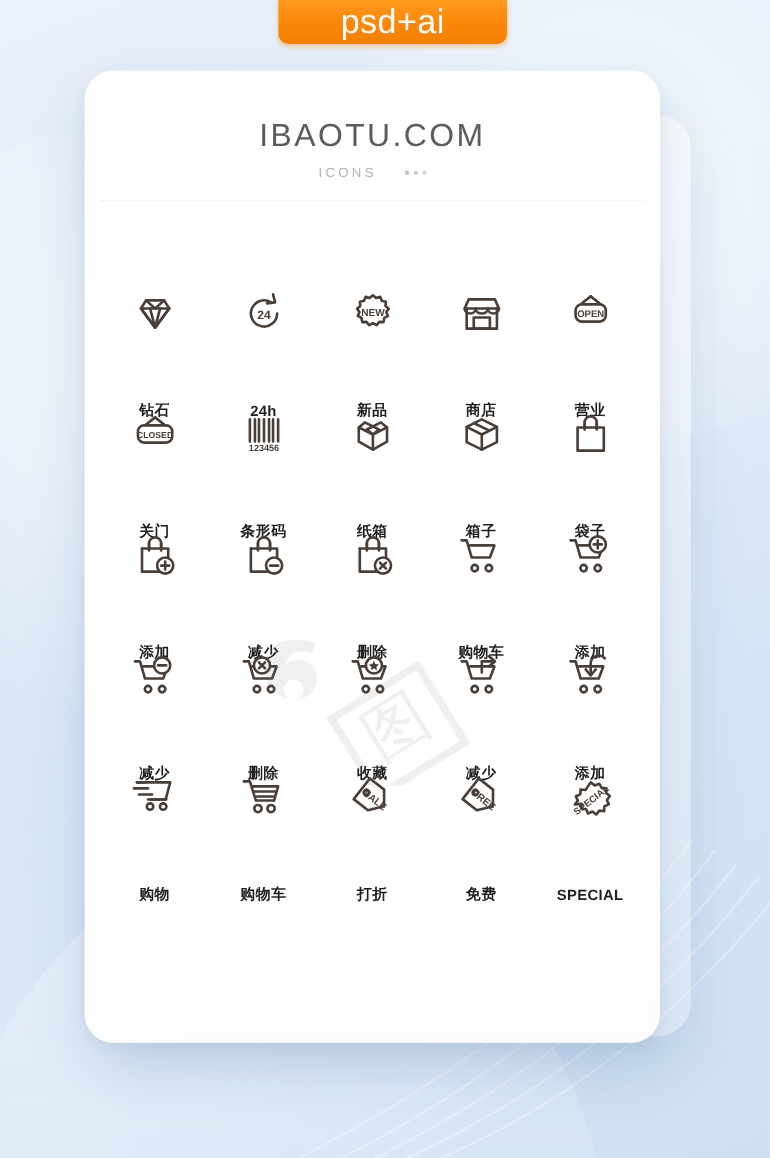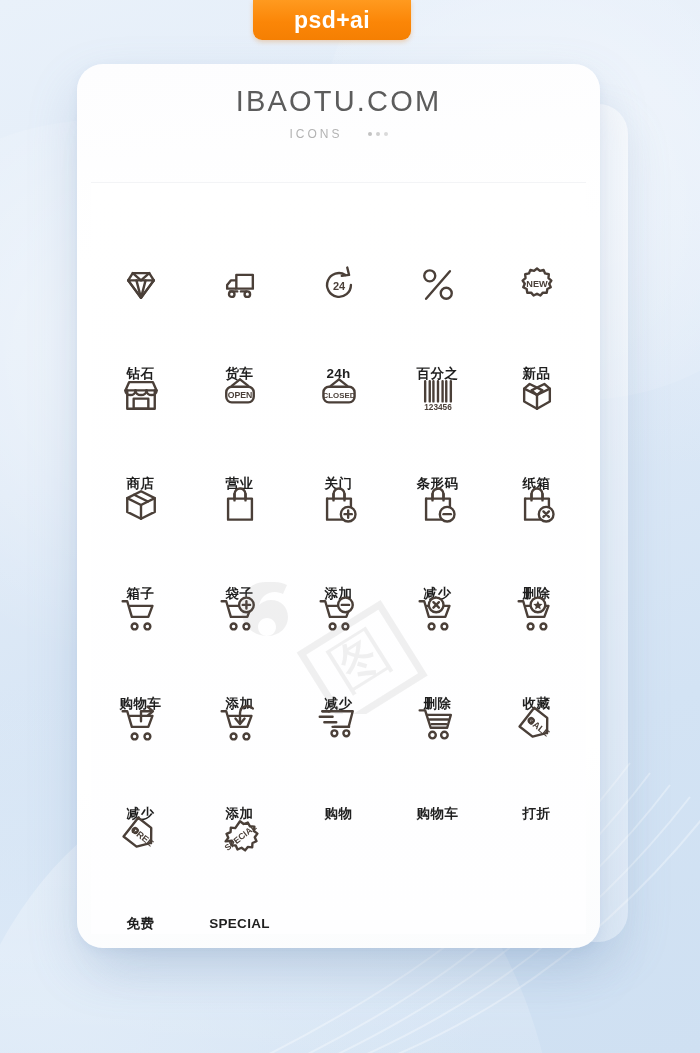--- a/index.html
+++ b/index.html
@@ -22,25 +22,25 @@
   .sw2{ right:-140px; top:-120px; width:520px; height:520px; border-radius:50%;
         background:radial-gradient(circle at 40% 60%, rgba(255,255,255,.45), rgba(255,255,255,0) 70%); }
   .sw3{ left:-60px; bottom:-140px; width:620px; height:420px;
         border-radius:50% 50% 0 0 / 100% 100% 0 0;
         background:linear-gradient(180deg, rgba(255,255,255,.38), rgba(255,255,255,0)); }
   .arcs{ position:absolute; right:-30px; bottom:-40px; width:520px; height:420px;
          opacity:.55; pointer-events:none; }
 
   
   .badge{
-    position:absolute; left:253px; top:0; width:158px; height:40px;
+    position:absolute; left:253px; top:0; width:208px; height:40px;
     background:linear-gradient(180deg,#ff9a1f 0%,#fb8607 55%,#f57f02 100%);
     border-radius:0 0 9px 9px;
     display:flex; align-items:center; justify-content:center;
-    color:#fff; font-size:23px; letter-spacing:.4px; font-weight:700;
+    color:#fff; font-size:31px; letter-spacing:.4px; font-weight:400;
     box-shadow:0 2px 5px rgba(230,120,0,.28);
     z-index:40;
   }
 
   
   .ghost-card{
     position:absolute; left:104px; top:104px; width:524px; height:838px;
     background:linear-gradient(160deg, rgba(255,255,255,.60), rgba(255,255,255,.30));
     border-radius:30px;
     box-shadow:0 18px 46px rgba(118,150,186,.16);
@@ -56,21 +56,21 @@
     z-index:20;
   }
 
   
   .watermark{
     position:absolute; left:50%; top:500px; transform:translateX(-50%);
     width:200px; height:150px; opacity:.10; z-index:21; pointer-events:none;
   }
 
   
-  .card-header{ padding-top:21px; text-align:center; }
+  .card-header{ padding-top:44px; text-align:center; }
   .brand{
     font-size:29px; letter-spacing:2.2px; color:#5c5c5c; font-weight:400;
     font-family:"Liberation Sans","DejaVu Sans",sans-serif;
   }
   .sub-row{
     margin-top:9px; display:flex; align-items:center; justify-content:center; gap:25px;text-align:center;
   }
   .sub-text{ font-size:12px; letter-spacing:3px; color:#b3b3b3; }
   .dots{ display:flex; gap:4px; align-items:center; }
   .dots i{ display:block; width:4px; height:4px; border-radius:50%; background:#c2c2c2; }
@@ -151,48 +151,26 @@
               <path d="M15 11l9 8 9-8"></path>
               <path d="M10 19l14 19 14-19"></path>
               <path d="M19 19l5 19 5-19"></path>
             </svg>
           </div>
           <div class="lbl">钻石</div>
         </div>
         <div class="cell">
           <div class="ico">
             <svg width="44" height="44" viewBox="0 0 48 48" fill="none" stroke="#4a3f38" stroke-width="2.6" stroke-linecap="round" stroke-linejoin="round">
-              <rect x="20" y="13" width="18" height="15"></rect>
-              <path d="M19 19h-5l-4 5v4h9"></path>
-              <path d="M13 31h8M25 31h6"></path>
-              <circle cx="15" cy="34" r="3"></circle>
-              <circle cx="32" cy="34" r="3"></circle>
-            </svg>
-          </div>
-          <div class="lbl">货车</div>
-        </div>
-        <div class="cell">
-          <div class="ico">
-            <svg width="44" height="44" viewBox="0 0 48 48" fill="none" stroke="#4a3f38" stroke-width="2.6" stroke-linecap="round" stroke-linejoin="round">
               <path d="M37 24a13 13 0 1 1-6-11"></path>
               <path d="M33 5l2 8-8 1"></path>
               <text x="24" y="29" font-size="12" font-family="Liberation Sans, sans-serif" font-weight="bold" fill="#4a3f38" stroke="none" text-anchor="middle">24</text>
             </svg>
           </div>
           <div class="lbl lat">24h</div>
-        </div>
-        <div class="cell">
-          <div class="ico">
-            <svg width="44" height="44" viewBox="0 0 48 48" fill="none" stroke="#4a3f38" stroke-width="2.6" stroke-linecap="round" stroke-linejoin="round">
-              <circle cx="15" cy="14" r="6"></circle>
-              <circle cx="33" cy="33" r="6"></circle>
-              <path d="M37 9L11 39"></path>
-            </svg>
-          </div>
-          <div class="lbl">百分之</div>
         </div>
         <div class="cell">
           <div class="ico">
             <svg width="44" height="44" viewBox="0 0 48 48" fill="none" stroke="#4a3f38" stroke-width="2.6" stroke-linecap="round" stroke-linejoin="round">
               <path d="M24 6l3.2 2.6 4-1.1 1.6 3.9 4.1.9-.4 4.2 3.2 2.7-2.4 3.4 1.7 3.8-3.7 2-.7 4.1-4.2-.2-2.7 3.2-3.7-2-3.7 2-2.7-3.2-4.2.2-.7-4.1-3.7-2 1.7-3.8-2.4-3.4 3.2-2.7-.4-4.2 4.1-.9 1.6-3.9 4 1.1z"></path>
               <text x="24" y="26" font-size="10" font-family="Liberation Sans, sans-serif" font-weight="bold" fill="#4a3f38" stroke="none" text-anchor="middle">NEW</text>
             </svg>
           </div>
           <div class="lbl">新品</div>
         </div>

